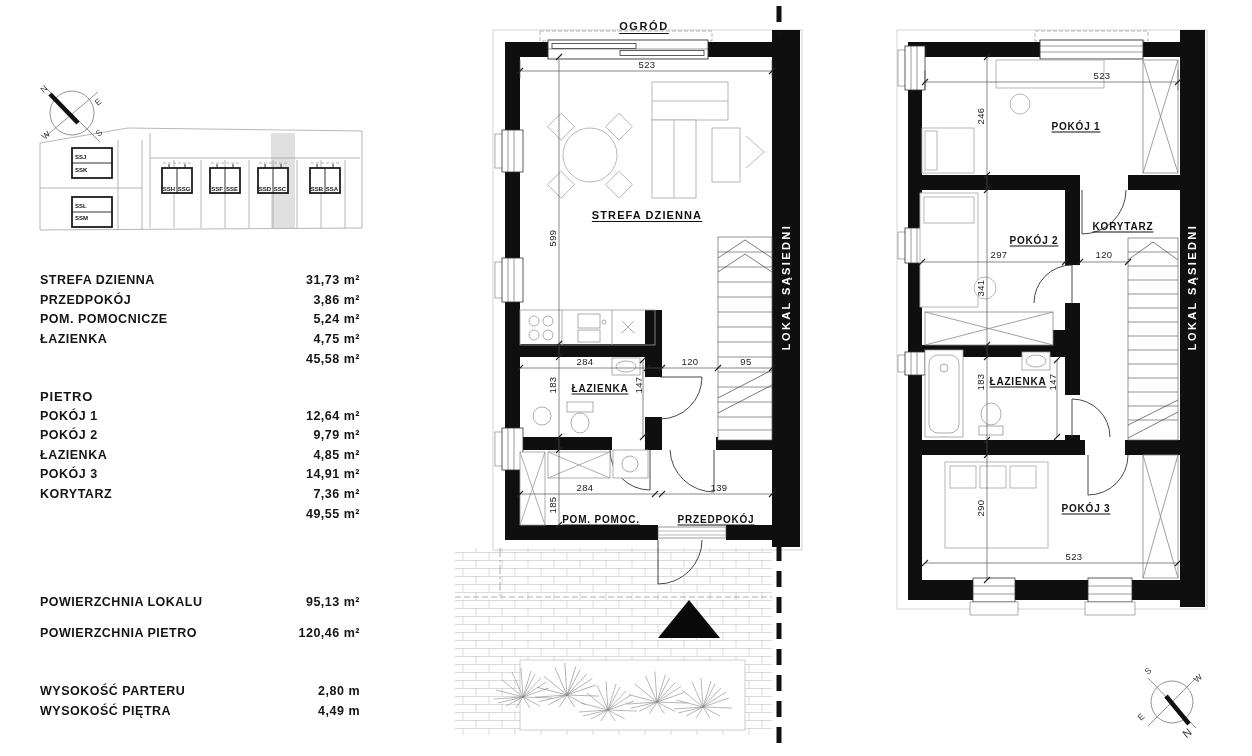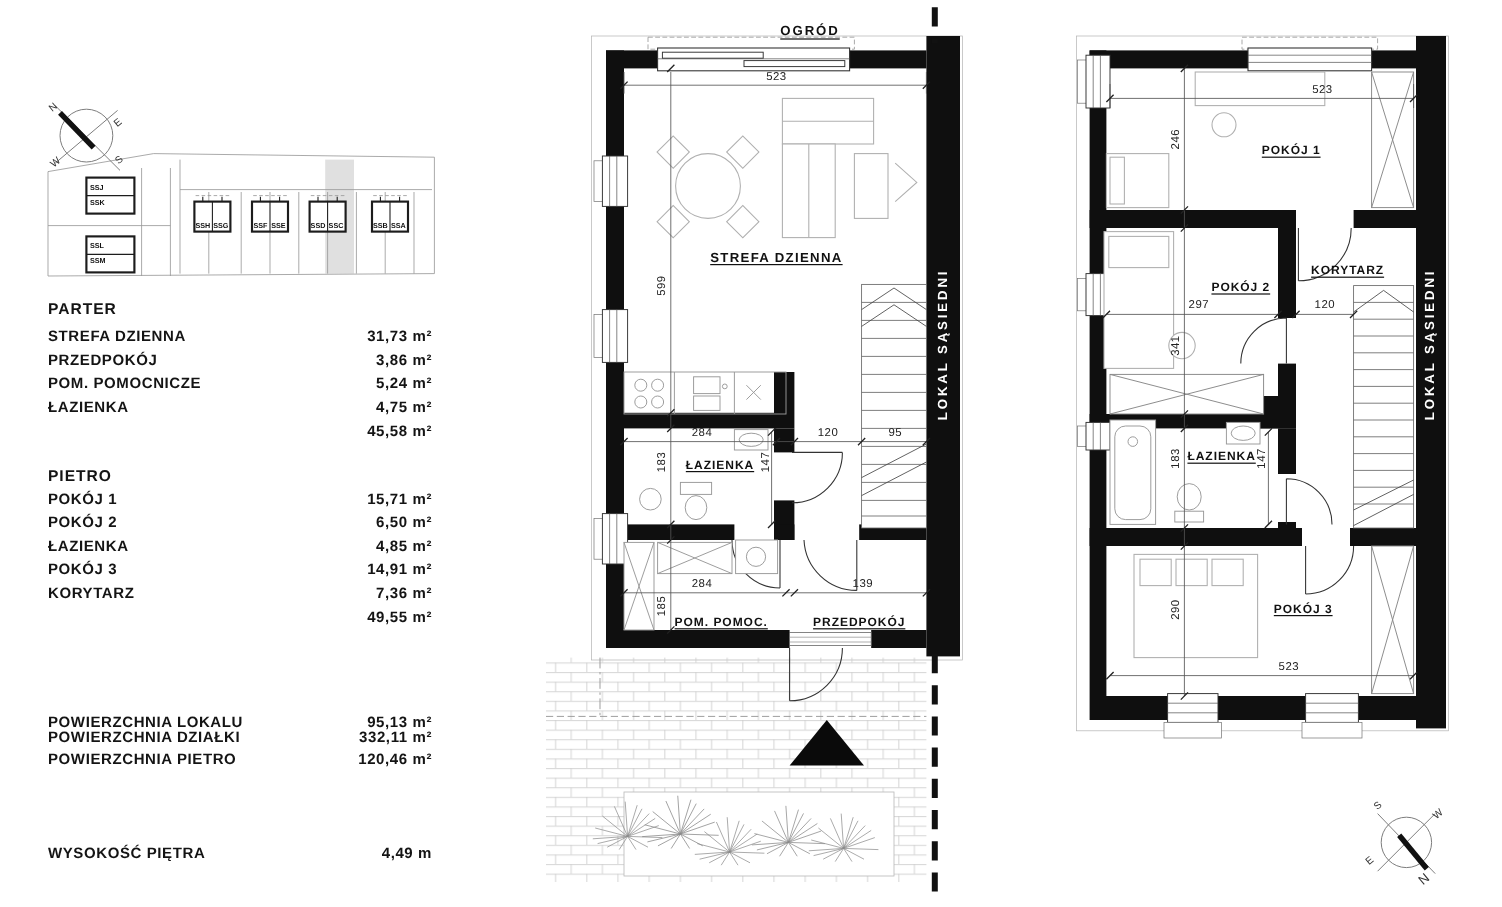--- a/index.html
+++ b/index.html
@@ -7,21 +7,21 @@
          font-family:"Liberation Sans",sans-serif;}
   .stage svg{position:absolute;left:0;top:0;}
   .lbl{position:absolute;transform:translate(-50%,-50%);white-space:nowrap;color:#111;}
   .rot{transform:translate(-50%,-50%) rotate(-90deg);}
   .room{font-weight:700;font-size:11px;letter-spacing:1.1px;text-decoration:underline;
         text-underline-offset:2px;text-decoration-thickness:1px;}
   .room.sm{font-size:10px;letter-spacing:.8px;}
   .dim{font-size:9.5px;font-weight:400;color:#222;letter-spacing:.4px;}
   .neighbor{font-weight:700;font-size:11px;letter-spacing:2.4px;color:#fff;}
   .garden{font-weight:700;font-size:11px;letter-spacing:1.6px;text-decoration:underline;
-          text-underline-offset:3px;margin-left:31px;}
+          text-underline-offset:3px;}
   .lgrow{position:absolute;left:40px;width:320px;display:flex;justify-content:space-between;
          align-items:baseline;font-size:12.5px;font-weight:700;letter-spacing:.5px;color:#141414;
          white-space:nowrap;}
   .lgrow.total{justify-content:flex-end;}
   .lghead{font-size:13px;letter-spacing:.8px;}
   .sitelbl{position:absolute;font-size:6px;font-weight:700;color:#111;
            transform:translate(-50%,-50%);letter-spacing:0;}
   .sitelbl.la{transform:translate(0,-50%);}
   .cletter{position:absolute;font-size:8.5px;font-weight:400;color:#333;
            transform:translate(-50%,-50%) rotate(-40deg);}
@@ -325,23 +325,20 @@
     </g>
   </g>
 
   <g>
     <circle cx="1172" cy="702" r="21" stroke="#777" stroke-width="0.8" fill="none"></circle>
     <path d="M1148,678 L1196,728 M1196,678 L1148,726" stroke="#777" stroke-width="0.8"></path>
     <line x1="1166" y1="696" x2="1189" y2="724" stroke="#111" stroke-width="4.5"></line>
   </g>
 </svg>
 
-<div class="lgrow lghead" style="top:250px">
-  <span>PARTER</span>
-</div>
 <div class="lgrow" style="top:273px">
   <span>STREFA DZIENNA</span>
   <span>31,73 m²</span>
 </div>
 <div class="lgrow" style="top:293px">
   <span>PRZEDPOKÓJ</span>
   <span>3,86 m²</span>
 </div>
 <div class="lgrow" style="top:312px">
   <span>POM. POMOCNICZE</span>
@@ -353,25 +350,25 @@
 </div>
 <div class="lgrow total" style="top:352px">
   <span>45,58 m²</span>
 </div>
 
 <div class="lgrow lghead" style="top:389px">
   <span>PIETRO</span>
 </div>
 <div class="lgrow" style="top:409px">
   <span>POKÓJ 1</span>
-  <span>15,71 m²</span>
+  <span>12,64 m²</span>
 </div>
 <div class="lgrow" style="top:428px">
   <span>POKÓJ 2</span>
-  <span>6,50 m²</span>
+  <span>9,79 m²</span>
 </div>
 <div class="lgrow" style="top:448px">
   <span>ŁAZIENKA</span>
   <span>4,85 m²</span>
 </div>
 <div class="lgrow" style="top:467px">
   <span>POKÓJ 3</span>
   <span>14,91 m²</span>
 </div>
 <div class="lgrow" style="top:487px">
@@ -379,27 +376,27 @@
   <span>7,36 m²</span>
 </div>
 <div class="lgrow total" style="top:507px">
   <span>49,55 m²</span>
 </div>
 
 <div class="lgrow" style="top:595px">
   <span>POWIERZCHNIA LOKALU</span>
   <span>95,13 m²</span>
 </div>
-<div class="lgrow" style="top:607px">
-  <span>POWIERZCHNIA DZIAŁKI</span>
-  <span>332,11 m²</span>
-</div>
 <div class="lgrow" style="top:626px">
   <span>POWIERZCHNIA PIETRO</span>
   <span>120,46 m²</span>
+</div>
+<div class="lgrow" style="top:684px">
+  <span>WYSOKOŚĆ PARTERU</span>
+  <span>2,80 m</span>
 </div>
 <div class="lgrow" style="top:704px">
   <span>WYSOKOŚĆ PIĘTRA</span>
   <span>4,49 m</span>
 </div>
 
 <span class="sitelbl la" style="left:75px;top:157px">SSJ</span>
 <span class="sitelbl la" style="left:75px;top:170px">SSK</span>
 <span class="sitelbl la" style="left:75px;top:206px">SSL</span>
 <span class="sitelbl la" style="left:75px;top:218px">SSM</span>

